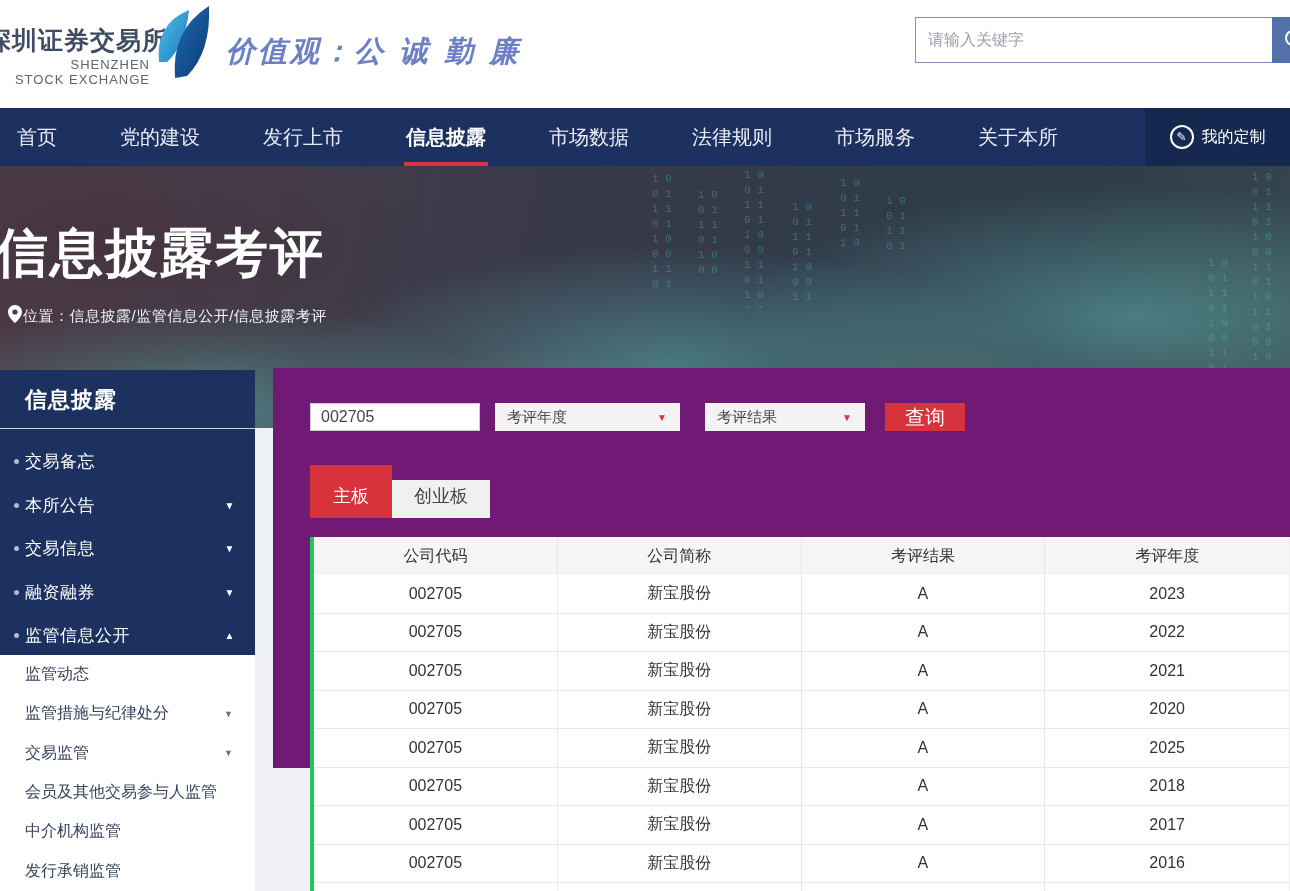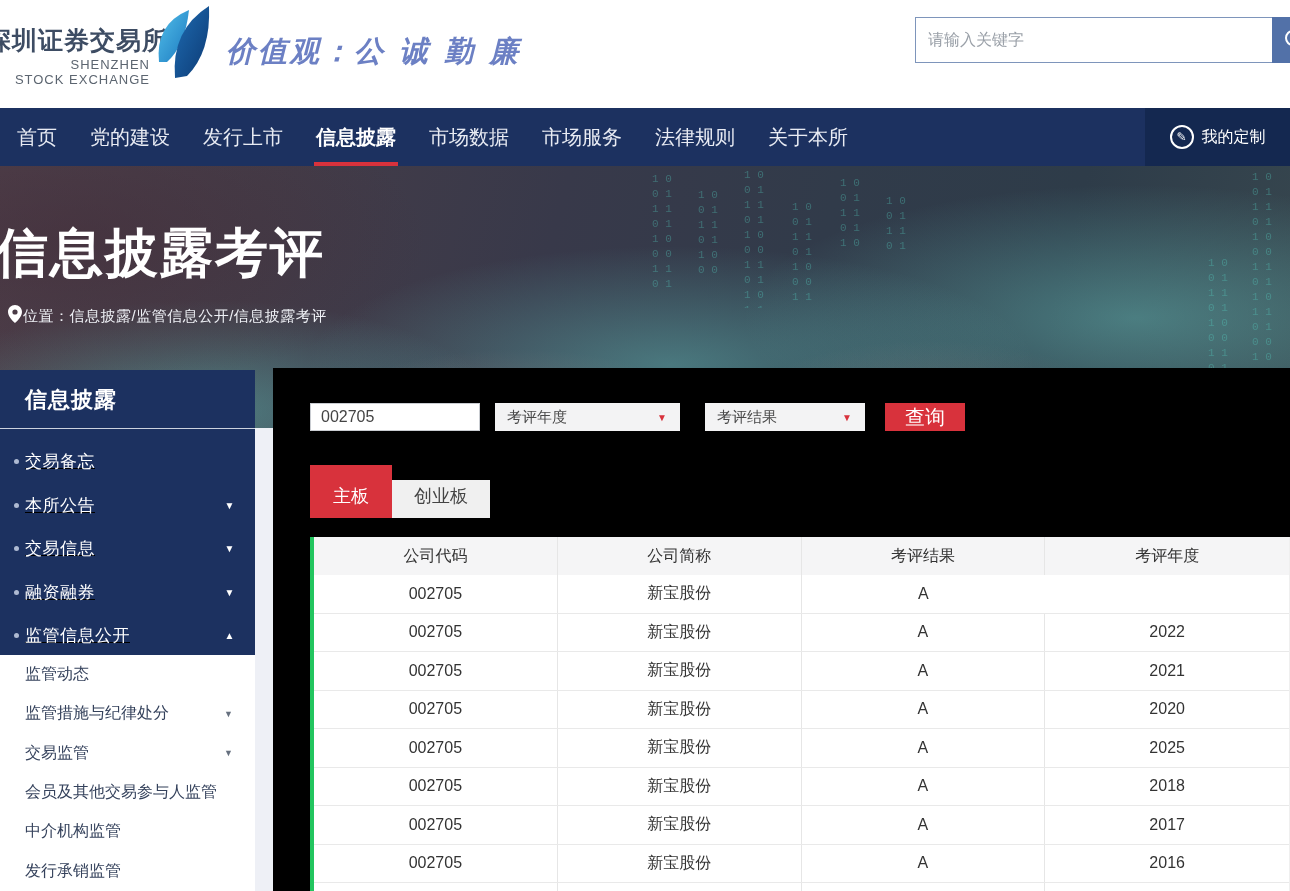--- a/index.html
+++ b/index.html
@@ -22,21 +22,21 @@
                 background:#fff; border:1px solid #7e95bb; }
   .search-box input { width:100%; height:100%; border:none; outline:none; font-size:16px;
                 color:#333; padding-left:12px; font-family:"Liberation Sans", sans-serif; }
   .search-box input::placeholder { color:#9aa0a8; }
   .search-btn { position:absolute; left:1272px; top:17px; width:46px; height:46px;
                 background:#5271a8; border:none; cursor:pointer; }
   .search-btn svg { position:absolute; left:11px; top:11px; }
 
   
   .nav { position:absolute; left:0; top:108px; width:1290px; height:58px; background:#1c3160;
-         display:flex; align-items:center; padding-left:17px; column-gap:33px; }
+         display:flex; align-items:center; padding-left:17px; column-gap:63px; }
   .nav-item { position:relative; height:58px; line-height:58px; font-size:20px; color:#e8ebf3;
               white-space:nowrap; cursor:pointer; }
   .nav-item.active { color:#fff; font-weight:bold; }
   .nav-item.active::after { content:""; position:absolute; left:-2px; right:-2px; bottom:0;
               height:4px; background:#d8323c; }
   .nav-custom { position:absolute; right:0; top:0; width:145px; height:58px; background:#142850;
               display:flex; align-items:center; justify-content:center; gap:8px; cursor:pointer; }
   .nav-custom .circ { width:24px; height:24px; border:2px solid #fff; border-radius:50%;
               display:flex; align-items:center; justify-content:center; font-size:12px; color:#fff; }
   .nav-custom .lbl { font-size:16px; color:#fff; }
@@ -61,33 +61,33 @@
   .banner-title { position:absolute; left:-5px; top:52px; font-size:53px; font-weight:600;
          color:#fff; letter-spacing:2px; white-space:nowrap; }
   .breadcrumb { position:absolute; left:8px; top:139px; display:flex; align-items:center; gap:1px; }
   .breadcrumb .txt { font-size:15px; color:#eef0f5; letter-spacing:0.5px; }
 
   
   .sidebar { position:absolute; left:0; top:370px; width:255px; height:521px; }
   .side-navy { width:255px; height:285px; background:#1c3160; }
   .side-title { padding:15px 0 0 25px; font-size:22px; font-weight:bold; color:#fff; letter-spacing:1px; }
   .side-divider { margin-top:13px; height:1px; background:rgba(235,238,245,0.85); }
-  .side-list { padding-top:11px;text-decoration:underline; }
+  .side-list { padding-top:11px; }
   .side-item { position:relative; height:43.5px; display:flex; align-items:center;
                padding-left:25px; font-size:17px; color:#fff; letter-spacing:0.5px; cursor:pointer; }
   .side-item::before { content:""; position:absolute; left:14px; width:5px; height:5px;
                border-radius:50%; background:#aebad2; }
   .side-arrow { position:absolute; right:20px; font-size:10px; color:#fff; }
   .side-sub { width:255px; height:236px; background:#fff; }
   .sub-item { position:relative; height:39.3px; display:flex; align-items:center;
               padding-left:25px; font-size:16px; color:#35425c; cursor:pointer; }
   .sub-arrow { position:absolute; right:22px; font-size:9px; color:#66707f; }
 
   
-  .panel { position:absolute; left:273px; top:368px; width:1017px; height:523px; background:#000000; }
+  .panel { position:absolute; left:273px; top:368px; width:1017px; height:400px; background:#701a75; }
   .code-input { position:absolute; left:37px; top:35px; width:170px; height:28px;
                 border:1px solid #c9ccd1; font-size:16px; color:#444; padding-left:10px;
                 outline:none; font-family:"Liberation Sans", sans-serif; }
   .dd { position:absolute; top:35px; height:28px; background:#f3f3f4; display:flex;
         align-items:center; padding-left:12px; font-size:15px; color:#4a4a4a; cursor:pointer; }
   .dd-year { left:222px; width:185px; }
   .dd-result { left:432px; width:160px; }
   .dd .tri { position:absolute; right:13px; font-size:10px; color:#d8323c; }
   .query-btn { position:absolute; left:612px; top:35px; width:80px; height:28px; background:#d8323c;
         color:#fff; font-size:20px; border:none; cursor:pointer; font-family:"Liberation Sans", sans-serif; }
@@ -145,22 +145,22 @@
       </span>
     </button>
   </div>
 
   <div class="nav">
     <div class="nav-item">首页</div>
     <div class="nav-item">党的建设</div>
     <div class="nav-item">发行上市</div>
     <div class="nav-item active">信息披露</div>
     <div class="nav-item">市场数据</div>
+    <div class="nav-item">法律规则</div>
     <div class="nav-item">市场服务</div>
-    <div class="nav-item">法律规则</div>
     <div class="nav-item">关于本所</div>
     <div class="nav-custom">
       <span class="circ">✎</span>
       <span class="lbl">我的定制</span>
     </div>
   </div>
 
   <div class="banner">
     <div class="bin b1">1 0
 0 1
@@ -361,20 +361,21 @@
       <div class="thead">
         <div class="tcell">公司代码</div>
         <div class="tcell">公司简称</div>
         <div class="tcell">考评结果</div>
         <div class="tcell">考评年度</div>
       </div>
       <div class="trow">
         <div class="tcell">002705</div>
         <div class="tcell">新宝股份</div>
         <div class="tcell">A</div>
+        <div class="tcell">2023</div>
       </div>
       <div class="trow">
         <div class="tcell">002705</div>
         <div class="tcell">新宝股份</div>
         <div class="tcell">A</div>
         <div class="tcell">2022</div>
       </div>
       <div class="trow">
         <div class="tcell">002705</div>
         <div class="tcell">新宝股份</div>

